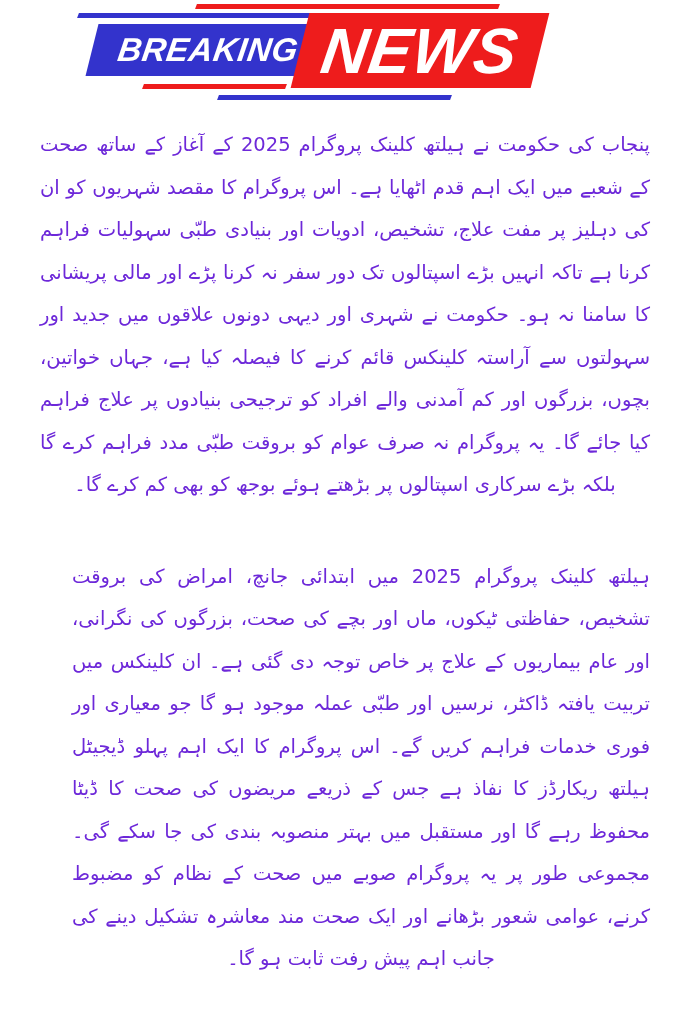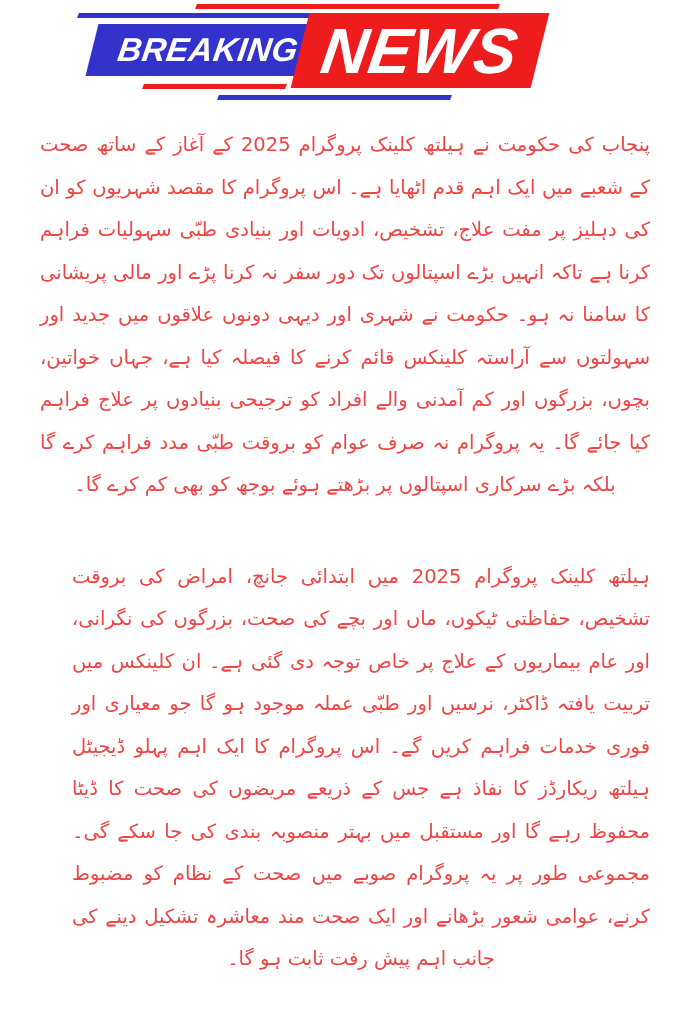--- a/index.html
+++ b/index.html
@@ -27,21 +27,21 @@
     display: flex; align-items: center; justify-content: center;
   }
   .news-text {
     transform: skewX(6deg); color: #ffffff; font-family: "Liberation Sans", sans-serif;
     font-weight: bold; font-style: italic; font-size: 64px; letter-spacing: 1px; line-height: 1;
   }
 
   .article { position: absolute; left: 40px; top: 124px; width: 610px; direction: rtl; }
   .para {
     margin: 0; font-family: "DejaVu Sans", sans-serif; font-size: 19.5px; line-height: 42.5px;
-    color: #ef4444; text-align: justify; text-align-last: center;
+    color: #6d28d9; text-align: justify; text-align-last: center;
   }
   .para.p1 { }
   .para.p2 { margin-top: 49px; margin-left: 32px; }
 </style>
 </head>
 <body>
 
 <div class="banner">
   <div class="stripe red-top"></div>
   <div class="stripe blue-top"></div>

